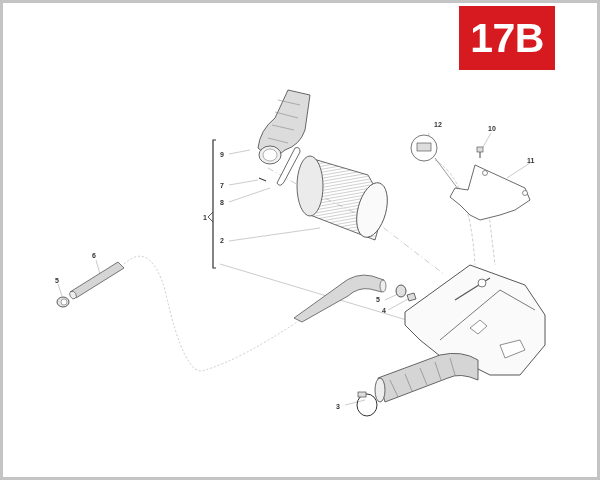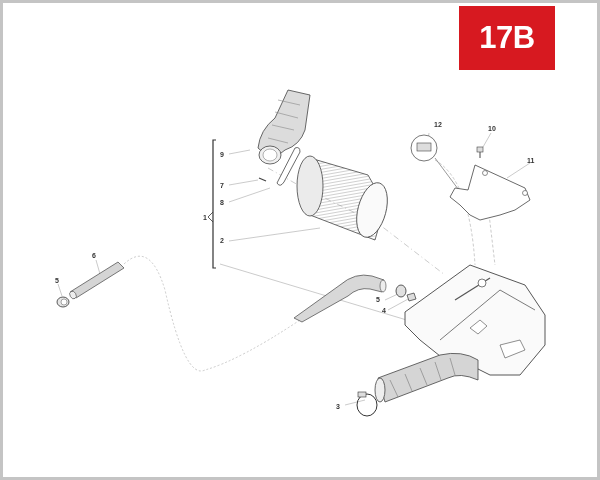--- a/index.html
+++ b/index.html
@@ -11,21 +11,21 @@
       border: 3px solid #c4c4c4;
       background: #ffffff;
     }
     .badge {
       position: absolute; left: 459px; top: 6px;
       width: 96px; height: 64px;
       background: #d71920;
       color: #ffffff;
       font-family: "Liberation Sans", sans-serif;
       font-weight: bold;
-      font-size: 31px;
+      font-size: 41px;
       line-height: 64px;
       text-align: center;
       letter-spacing: -0.5px;
     }
     svg.diagram { position: absolute; left: 0; top: 0; }
     .callout {
       font-family: "Liberation Sans", sans-serif;
       font-size: 7px;
       font-weight: bold;
       fill: #333333;

